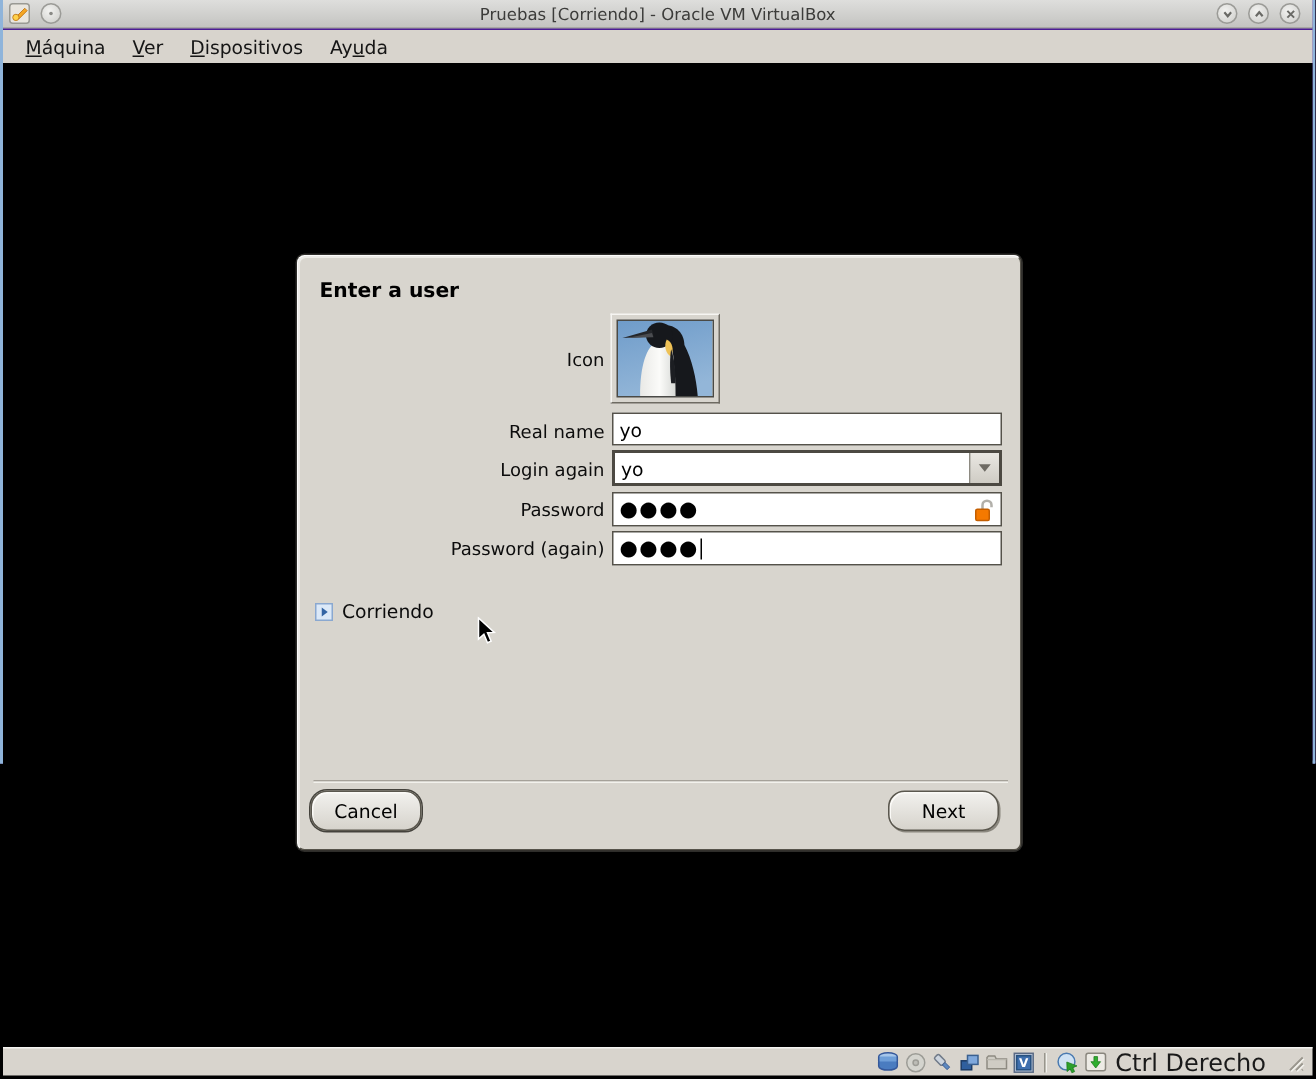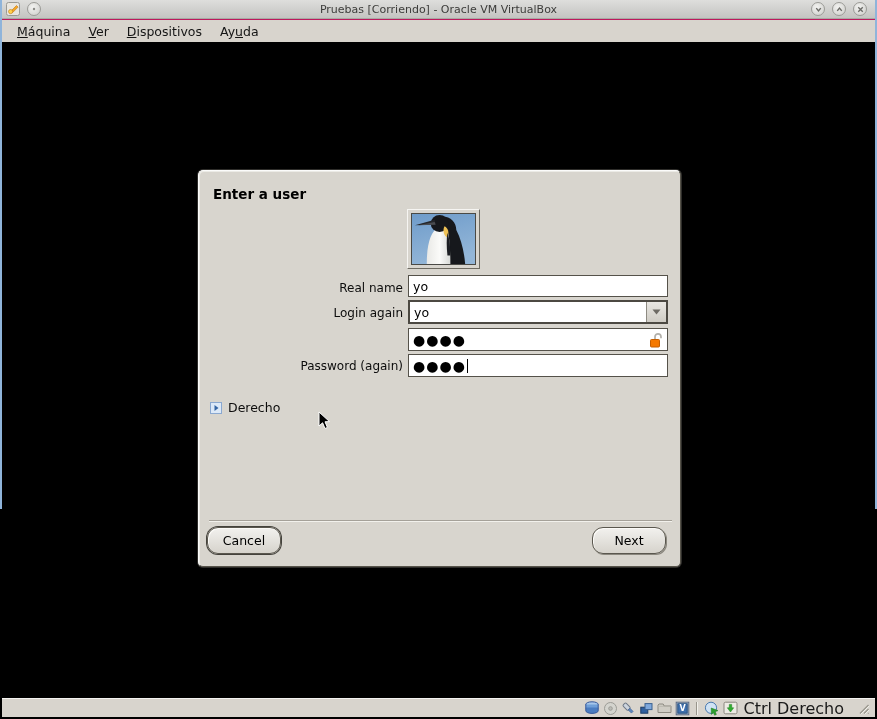--- a/index.html
+++ b/index.html
@@ -1,21 +1,21 @@
 <!DOCTYPE html>
 <html><head>
 <meta charset="utf-8">
 <style>
   * { margin:0; padding:0; box-sizing:border-box; }
   html,body { width:877px; height:719px; }
   body { font-family:"DejaVu Sans", sans-serif; background:#000; overflow:hidden; }
 
   .window { position:relative; width:877px; height:509px;
             border-left:2px solid #8fb4da; border-right:2px solid #8fb4da;
-            border-bottom:2px solid #8fb4da; background:#be185d; }
+            border-bottom:2px solid #8fb4da; background:#4c1d95; }
 
   
   .titlebar { position:absolute; left:0; top:0; width:873px; height:19px;
               background:linear-gradient(#dededc,#c4c4c1);
               border-bottom:1px solid #a8a8a4;
               display:flex; align-items:center; }
   .tb-left { display:flex; align-items:center; gap:7px; padding-left:4px; }
   .tb-title { position:absolute; left:0; right:0; text-align:center;
               font-size:11px; color:#3c3c3a; pointer-events:none; }
   .tb-right { margin-left:auto; display:flex; align-items:center; gap:7px; padding-right:8px; }
@@ -137,20 +137,21 @@
     <span class="menu-item"><span></span><u>V</u><span>er</span></span>
     <span class="menu-item"><span></span><u>D</u><span>ispositivos</span></span>
     <span class="menu-item"><span>Ay</span><u>u</u><span>da</span></span>
   </div>
 
   <div class="screen">
 
     <div class="dialog">
       <div class="dlg-title">Enter a user</div>
 
+      <div class="row-label" style="top:62px;">Icon</div>
       <div class="icon-btn">
         <svg class="photo" viewBox="0 0 64 53" preserveAspectRatio="none">
           <defs>
             <linearGradient id="sky" x1="0" y1="0" x2="0.3" y2="1">
               <stop offset="0" stop-color="#6f9cca"></stop>
                 <stop offset="1" stop-color="#93b6d8"></stop>
             </linearGradient>
             <linearGradient id="belly" x1="0" y1="0" x2="1" y2="0">
               <stop offset="0" stop-color="#e9e9e6"></stop>
                 <stop offset="0.55" stop-color="#fbfbf9"></stop>
@@ -174,20 +175,21 @@
       <div class="row-label" style="top:135px;">Login again</div>
       <div class="combo">
         <div class="combo-text">yo</div>
         <div class="combo-btn">
           <svg width="9" height="6" viewBox="0 0 9 6">
               <path d="M0.5 0.5 H8.5 L4.5 5.5 Z" fill="#6e6b64"></path>
             </svg>
         </div>
       </div>
 
+      <div class="row-label" style="top:162px;">Password</div>
       <div class="txtfield" style="top:157px; height:23px; padding-right:20px; position:absolute;">
         <span class="pw">●●●●</span>
         <span class="lock">
           <svg width="14" height="16" viewBox="0 0 14 16">
             <path d="M6 8 V4.8 a3 3 0 0 1 6 0 V6.2" fill="none" stroke="#b2b0aa" stroke-width="1.7"></path>
             <rect x="1.5" y="7.5" width="9" height="7.5" rx="1" fill="#f57900" stroke="#c45e00"></rect>
           </svg>
         </span>
       </div>
 
@@ -195,21 +197,21 @@
       <div class="txtfield" style="top:183px; height:23px; position:absolute;">
         <span class="pw">●●●●</span>
         <span class="caret"></span>
       </div>
 
       <div class="advanced">
         <svg width="12" height="12" viewBox="0 0 12 12">
           <rect x="0.5" y="0.5" width="11" height="11" fill="#dce9f8" stroke="#8aa8d0"></rect>
           <path d="M4.5 3 L8.5 6 L4.5 9 Z" fill="#3465a4"></path>
         </svg>
-        <span class="advanced-label">Derecho</span>
+        <span class="advanced-label">Corriendo</span>
       </div>
 
       <div class="dlg-sep"></div>
 
       <button class="dlg-btn btn-cancel">Cancel</button>
       <button class="dlg-btn btn-next">Next</button>
     </div>
 
     <svg class="cursor" width="13" height="19" viewBox="0 0 13 19">
       <path d="M1 1 L1 15 L4.6 11.8 L7 17.5 L9.4 16.4 L7 10.8 L11.5 10.6 Z" fill="#000" stroke="#fff" stroke-width="1"></path>

